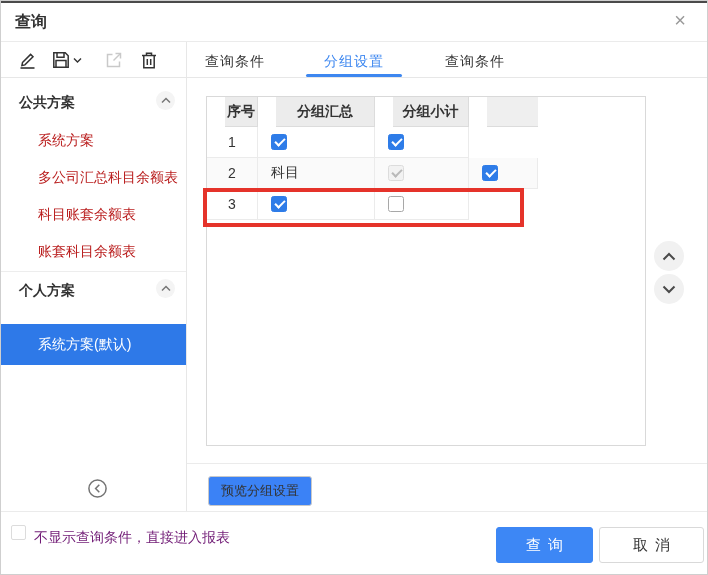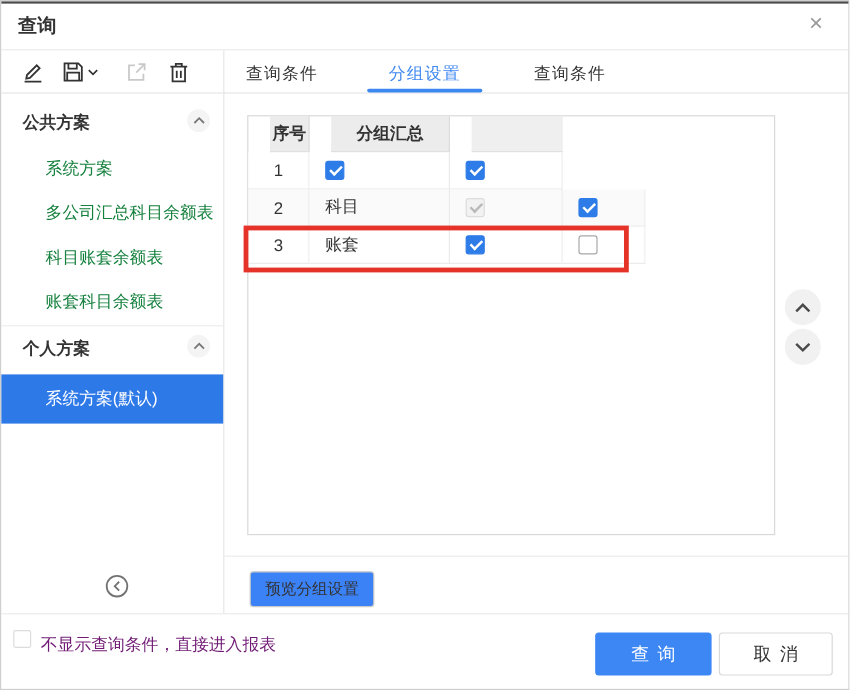--- a/index.html
+++ b/index.html
@@ -24,23 +24,23 @@
   .tb-edit { left:13px; } .tb-save { left:48px; width:34px; } .tb-export { left:100px; } .tb-trash { left:135px; }
 
   
   .sec-label { position:absolute; left:18px; font-size:14px; font-weight:bold; color:#333;text-align:right; }
   .sec1-label { top:93px; } .sec2-label { top:281px; }
   .sec-chev { position:absolute; left:155px; width:19px; height:19px; border-radius:50%;
               background:#f4f4f4; display:flex; align-items:center; justify-content:center; cursor:pointer; }
   .sec1-chev { top:90px; } .sec2-chev { top:278px; }
   .sec-divider { position:absolute; left:0; top:270px; width:185px; height:1px; background:#ededed; }
   .sitem { position:absolute; left:0; width:185px; height:37px; line-height:37px;
-           padding-left:37px; font-size:14px; color:#15803d; cursor:pointer; white-space:nowrap; }
+           padding-left:37px; font-size:14px; color:#b91c1c; cursor:pointer; white-space:nowrap; }
   .si-0 { top:121px; } .si-1 { top:158px; } .si-2 { top:195px; } .si-3 { top:232px; }
-  .sitem.selected { top:311px; height:41px; line-height:41px; background:#2e79e8; color:#fff; }
+  .sitem.selected { top:323px; height:41px; line-height:41px; background:#2e79e8; color:#fff; }
   .collapse-btn { position:absolute; left:86px; top:477px; width:21px; height:21px; cursor:pointer; }
 
   
   .tab { position:absolute; top:47px; height:26px; line-height:26px; text-align:center;
          font-size:14px; color:#333; letter-spacing:1px; cursor:pointer; }
   .tab-0 { left:203px; width:62px; }
   .tab-1 { left:305px; width:96px; color:#3d87f0; }
   .tab-2 { left:443px; width:62px; }
   .tab-underline { position:absolute; left:305px; top:73px; width:96px; height:3px;
                    background:#3d87f0; border-radius:2px; }
@@ -86,21 +86,21 @@
 
   
   .hl-footer { left:0; top:510px; width:708px; }
   .f-check { position:absolute; left:10px; top:524px; width:15px; height:15px;
              border:1px solid #dcdcdc; border-radius:2px; background:#fff; cursor:pointer; }
   .f-label { position:absolute; left:33px; top:528px; font-size:14px; color:#701a75; }
   .btn { position:absolute; top:526px; height:36px; border-radius:3px; font-size:15px;
          display:flex; align-items:center; justify-content:center; cursor:pointer; }
   .btn span { letter-spacing:7px; margin-right:-7px; }
   .btn-query { left:495px; width:97px; background:#3d87f5; color:#fff; border:1px solid #3d87f5; }
-  .btn-cancel { left:598px; width:95px; background:#fff; color:#333; border:1px solid #d9d9d9; }
+  .btn-cancel { left:598px; width:105px; background:#fff; color:#333; border:1px solid #d9d9d9; }
 
   svg { display:block; }
 </style>
 </head>
 <body>
 
 <div class="dialog">
   <div class="topstrip"></div>
 
   <div class="title">查询</div>
@@ -187,20 +187,21 @@
 
   <div class="tab tab-0">查询条件</div>
   <div class="tab tab-1">分组设置</div>
   <div class="tab tab-2">查询条件</div>
   <div class="tab-underline"></div>
 
   <div class="gtable">
     <div class="t-row t-head">
       <div class="th">序号</div>
       <div class="th">分组汇总</div>
+      <div class="th">分组小计</div>
       <div class="th filler"></div>
     </div>
     <div class="t-row">
       <div class="td seq">1</div>
       <div class="td cbc">
           <div class="cb checked"></div>
         </div>
       <div class="td cbc">
           <div class="cb checked"></div>
         </div>
@@ -212,21 +213,20 @@
       <div class="td cbc">
           <div class="cb checked disabled"></div>
         </div>
       <div class="td cbc">
           <div class="cb checked"></div>
         </div>
       <div class="td filler"></div>
     </div>
     <div class="t-row">
       <div class="td seq">3</div>
-      <div class="td name">账套</div>
       <div class="td cbc">
           <div class="cb checked"></div>
         </div>
       <div class="td cbc">
           <div class="cb"></div>
         </div>
       <div class="td filler"></div>
     </div>
   </div>
 

